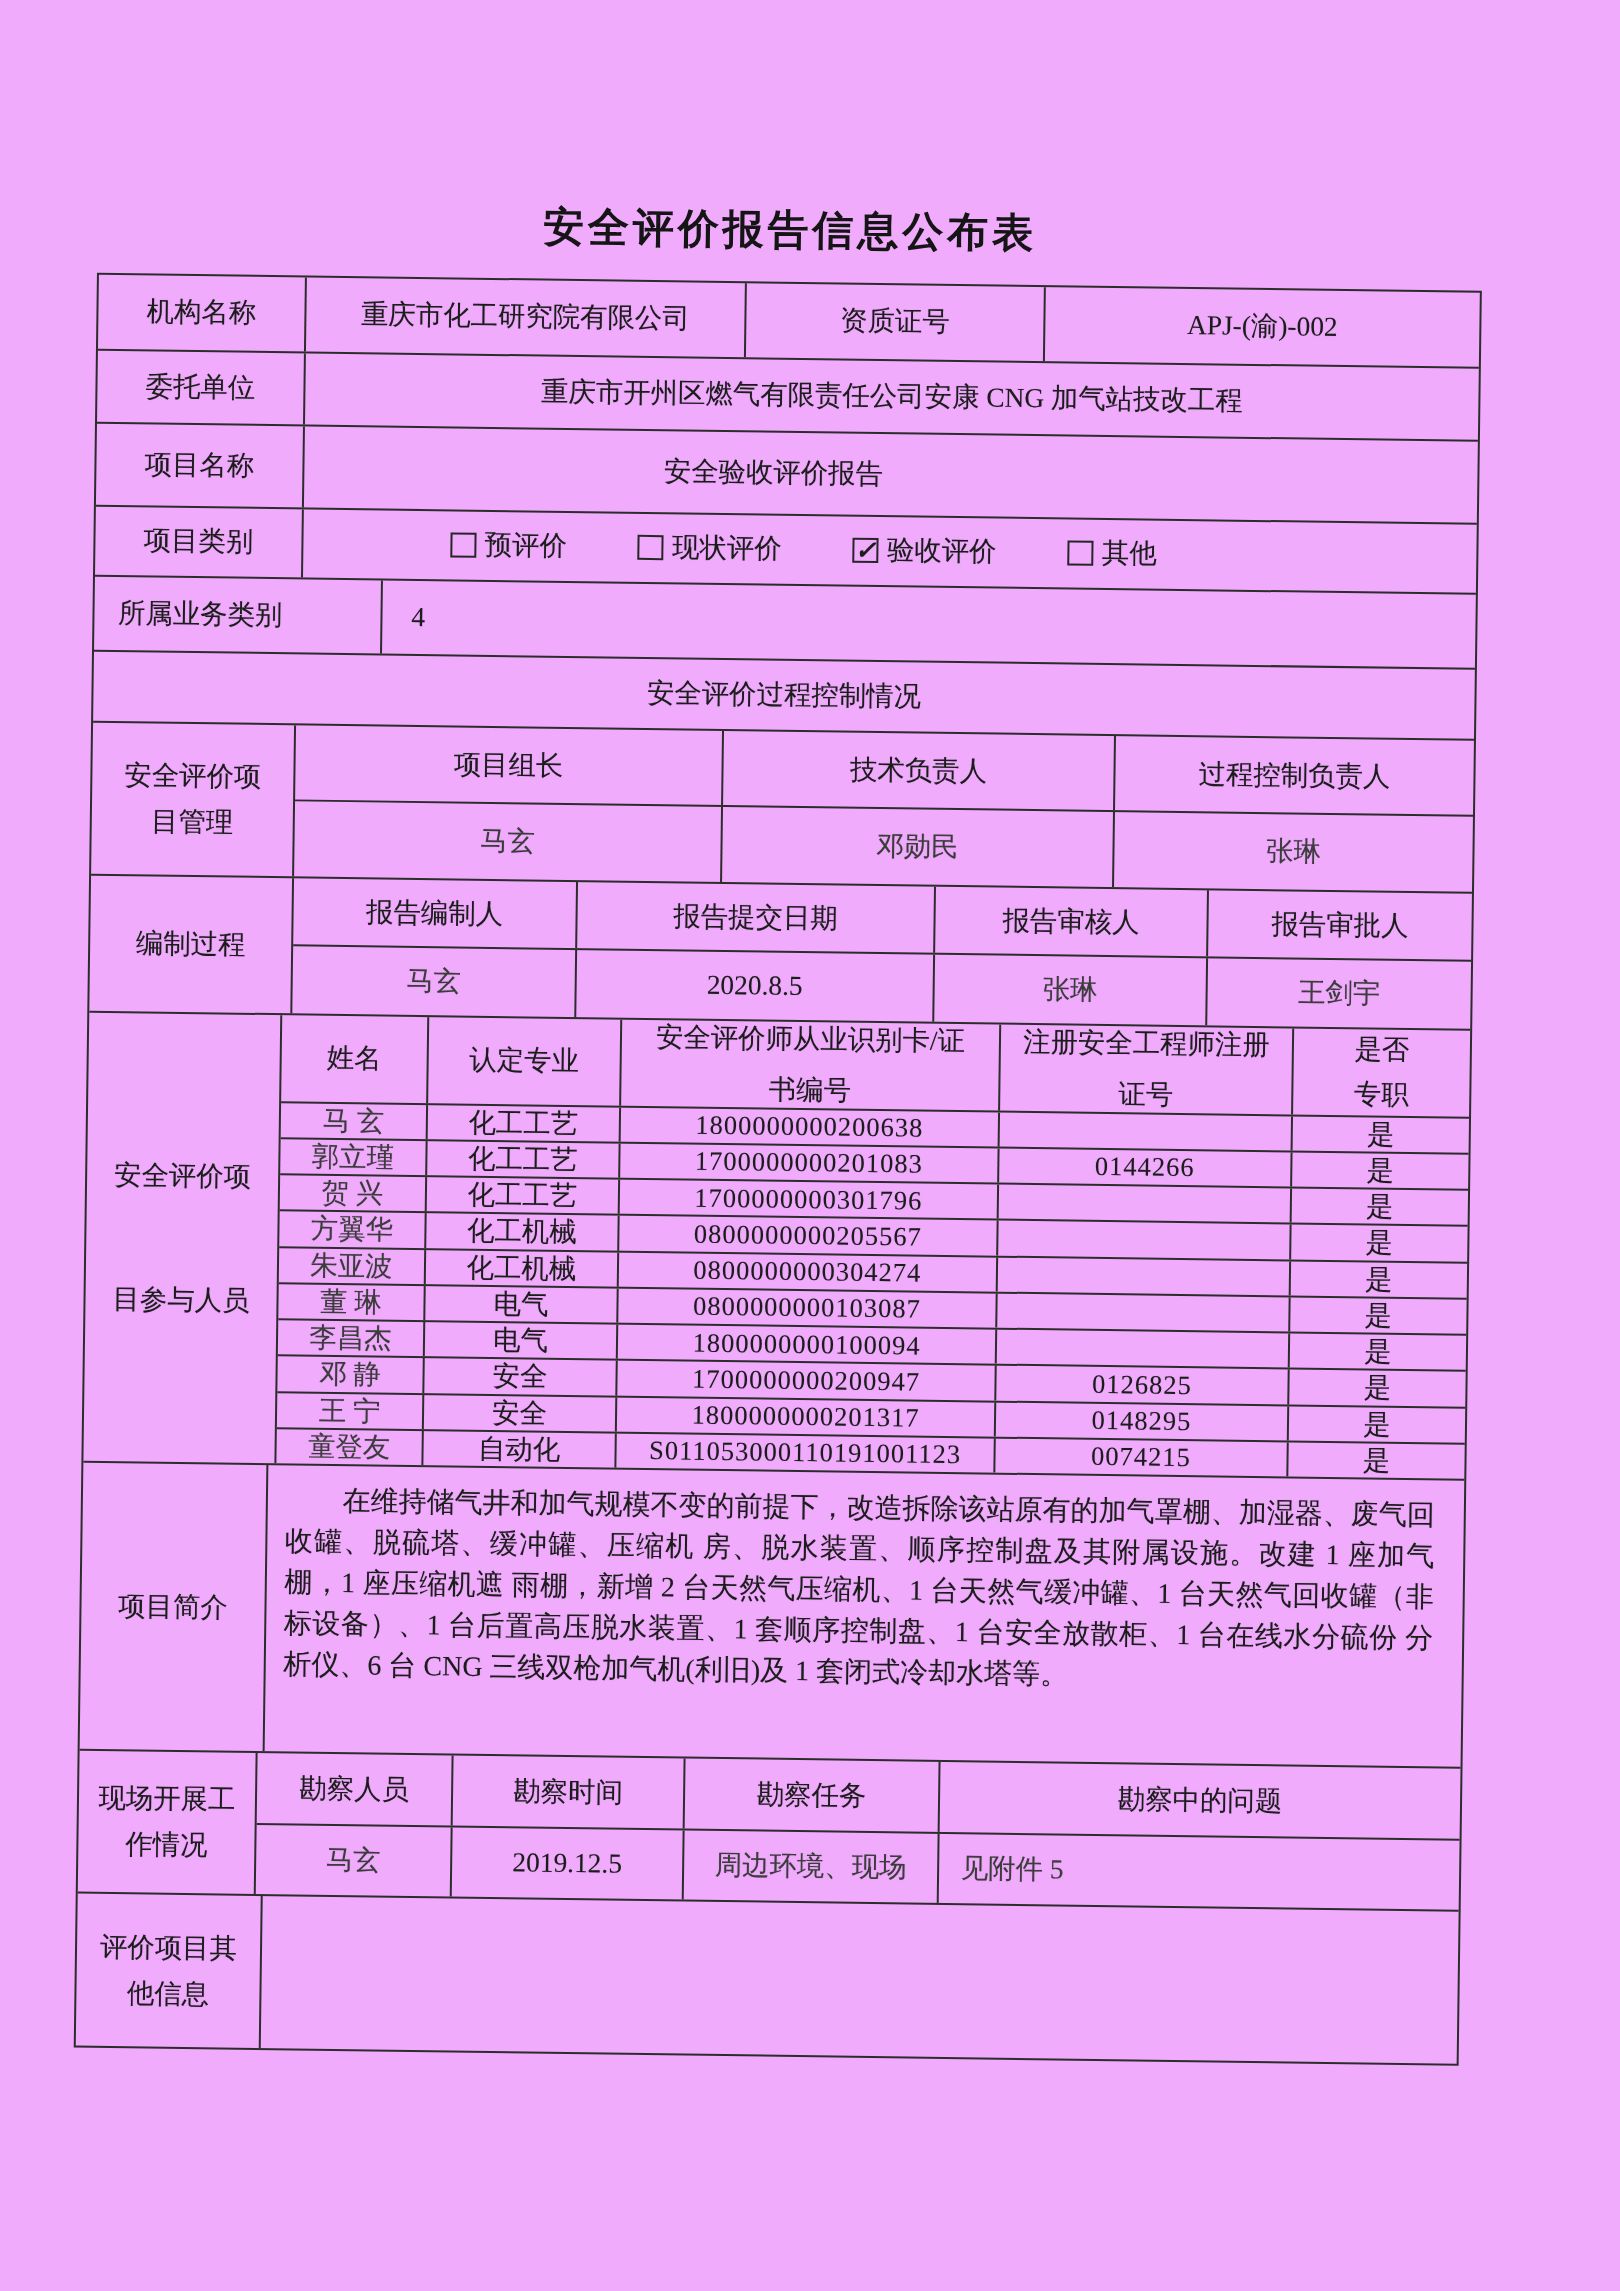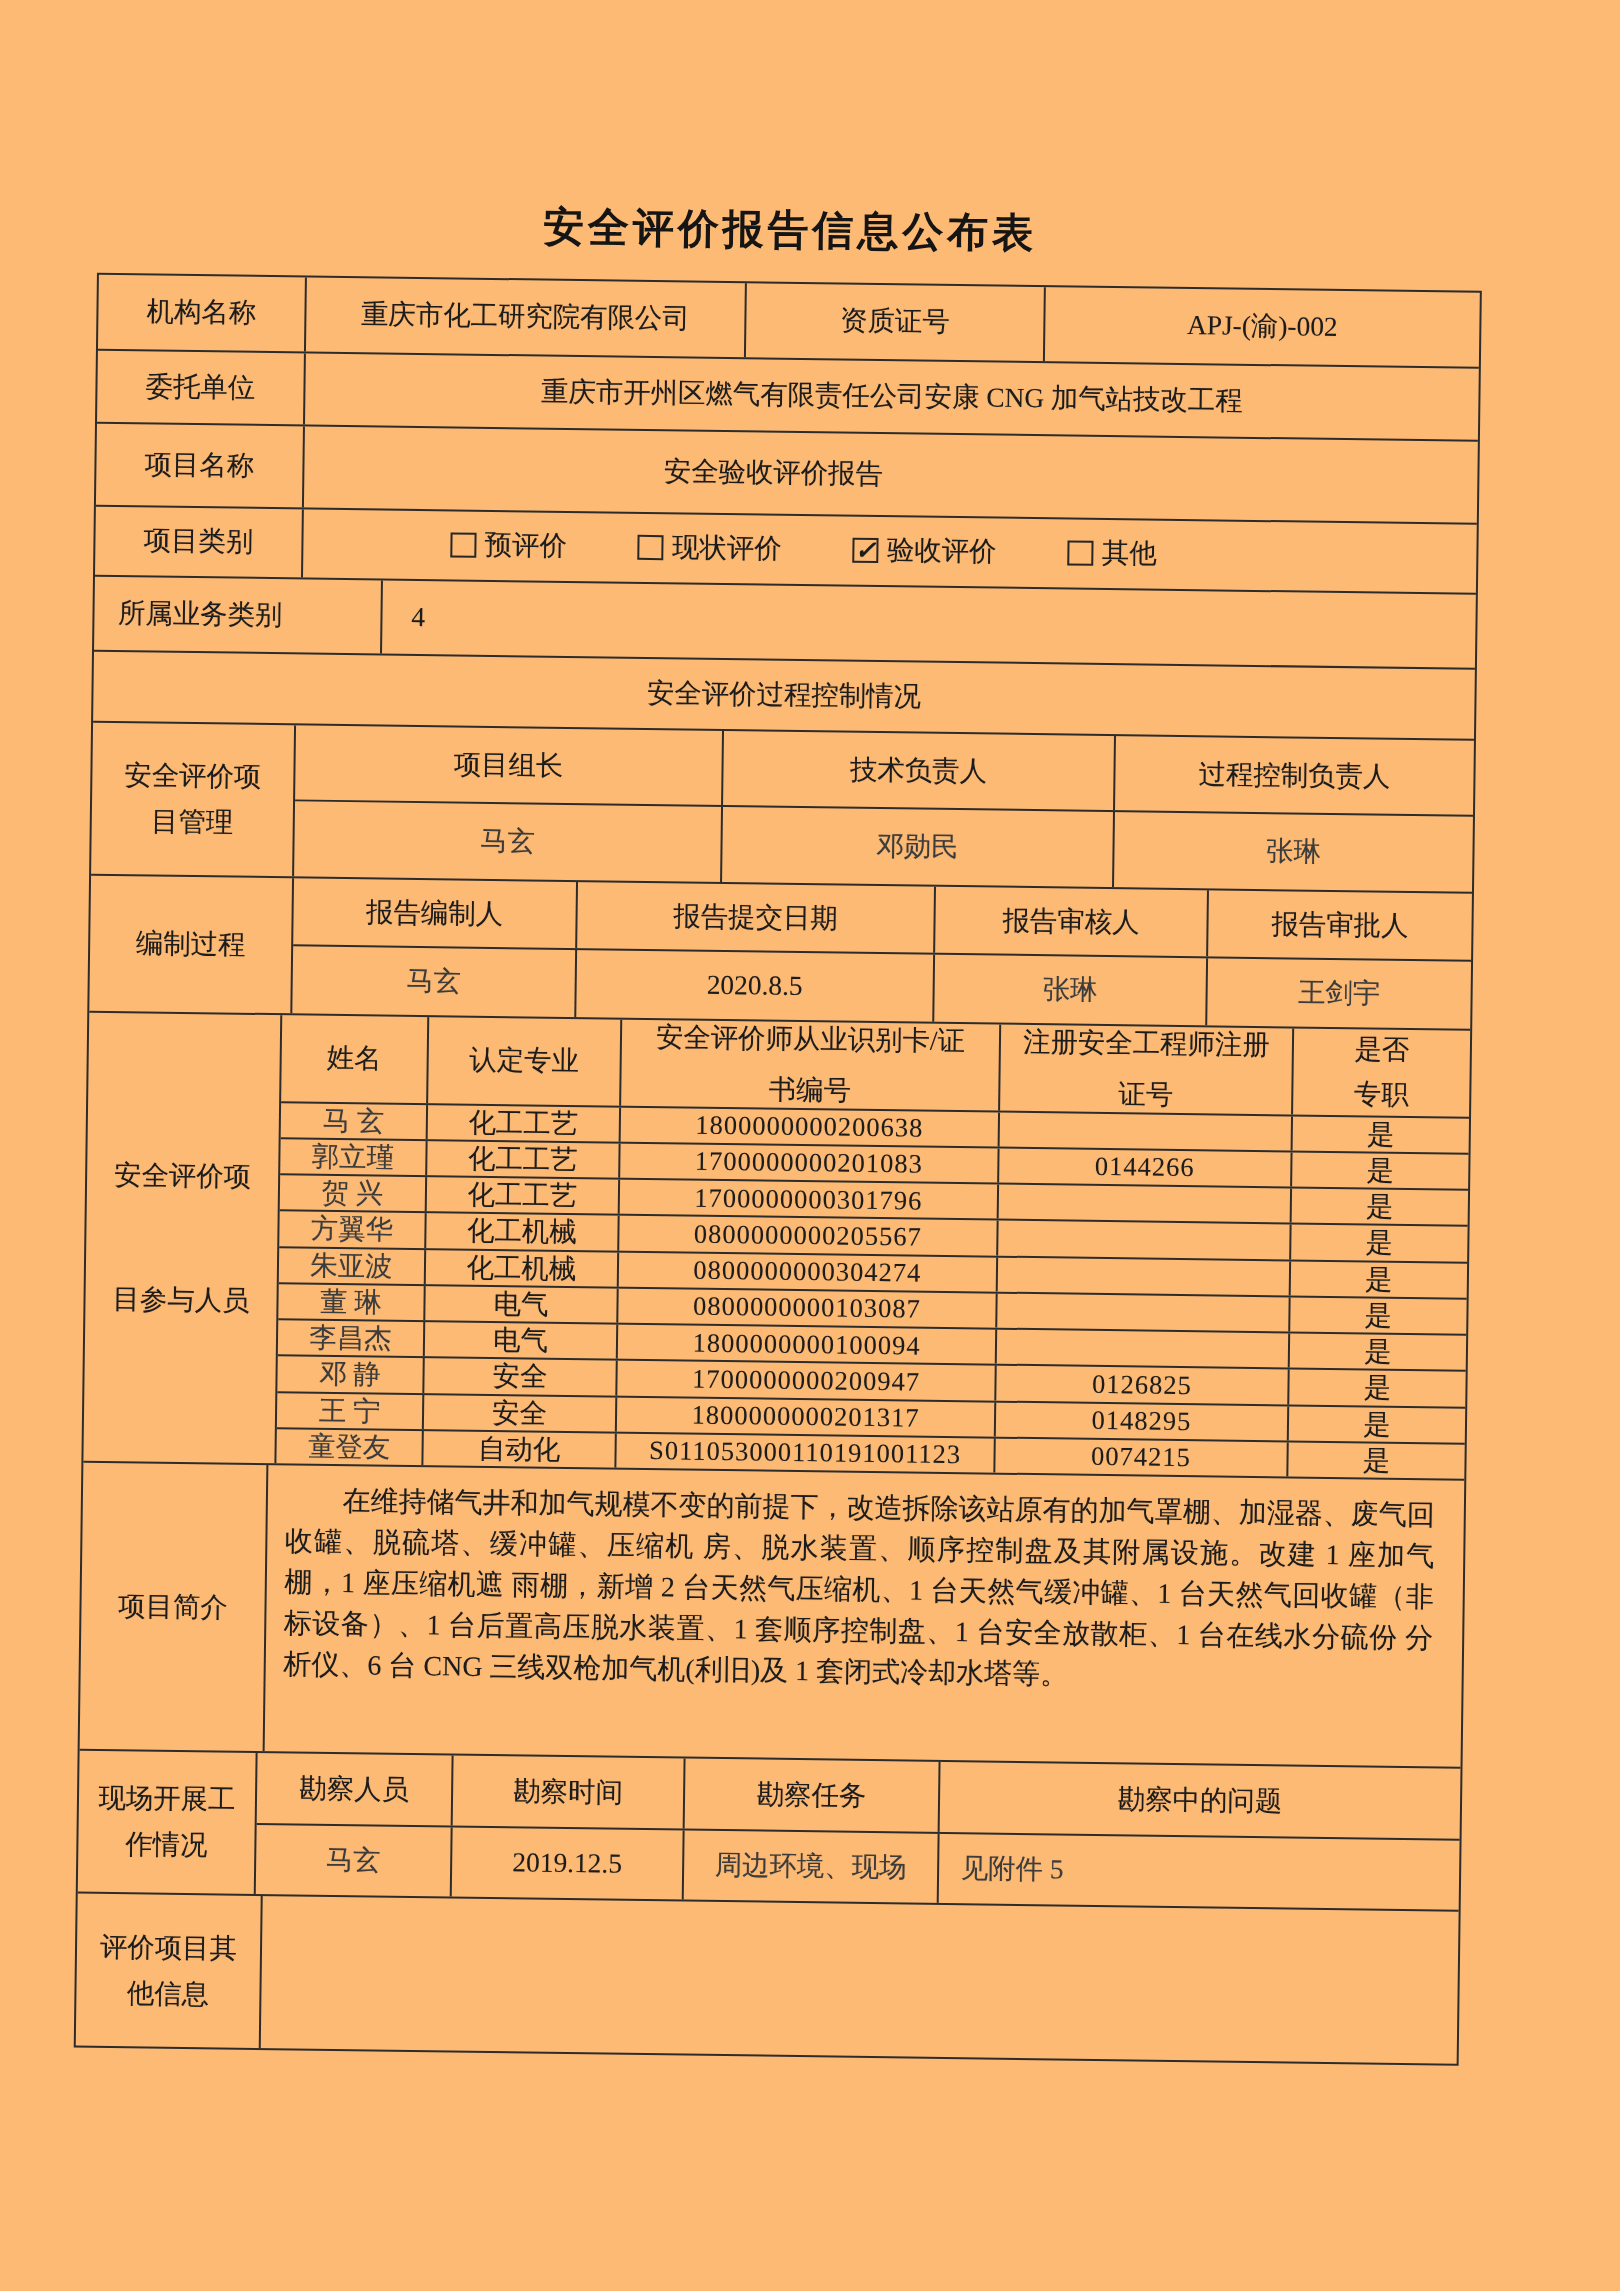--- a/index.html
+++ b/index.html
@@ -1,18 +1,18 @@
 <!DOCTYPE html>
 <html><head>
 <meta charset="utf-8">
 <style>
   html,body{margin:0;padding:0;background:#e8e8e6;}
   .sheet{
     position:relative;width:1620px;height:2292px;margin:0 auto;
-    background:#fdba74;overflow:hidden;
+    background:#f0abfc;overflow:hidden;
     font-family:"Liberation Serif","DejaVu Serif",serif;
     color:#1c1c1c;
   }
   .tilt{
     position:absolute;left:98px;top:194px;width:1385px;
     transform:rotate(0.75deg);transform-origin:19.6px 0;
   }
   .title{
     text-align:center;font-family:"Liberation Sans","DejaVu Sans",sans-serif;
     font-weight:900;font-size:41px;letter-spacing:3.9px;color:#151515;

